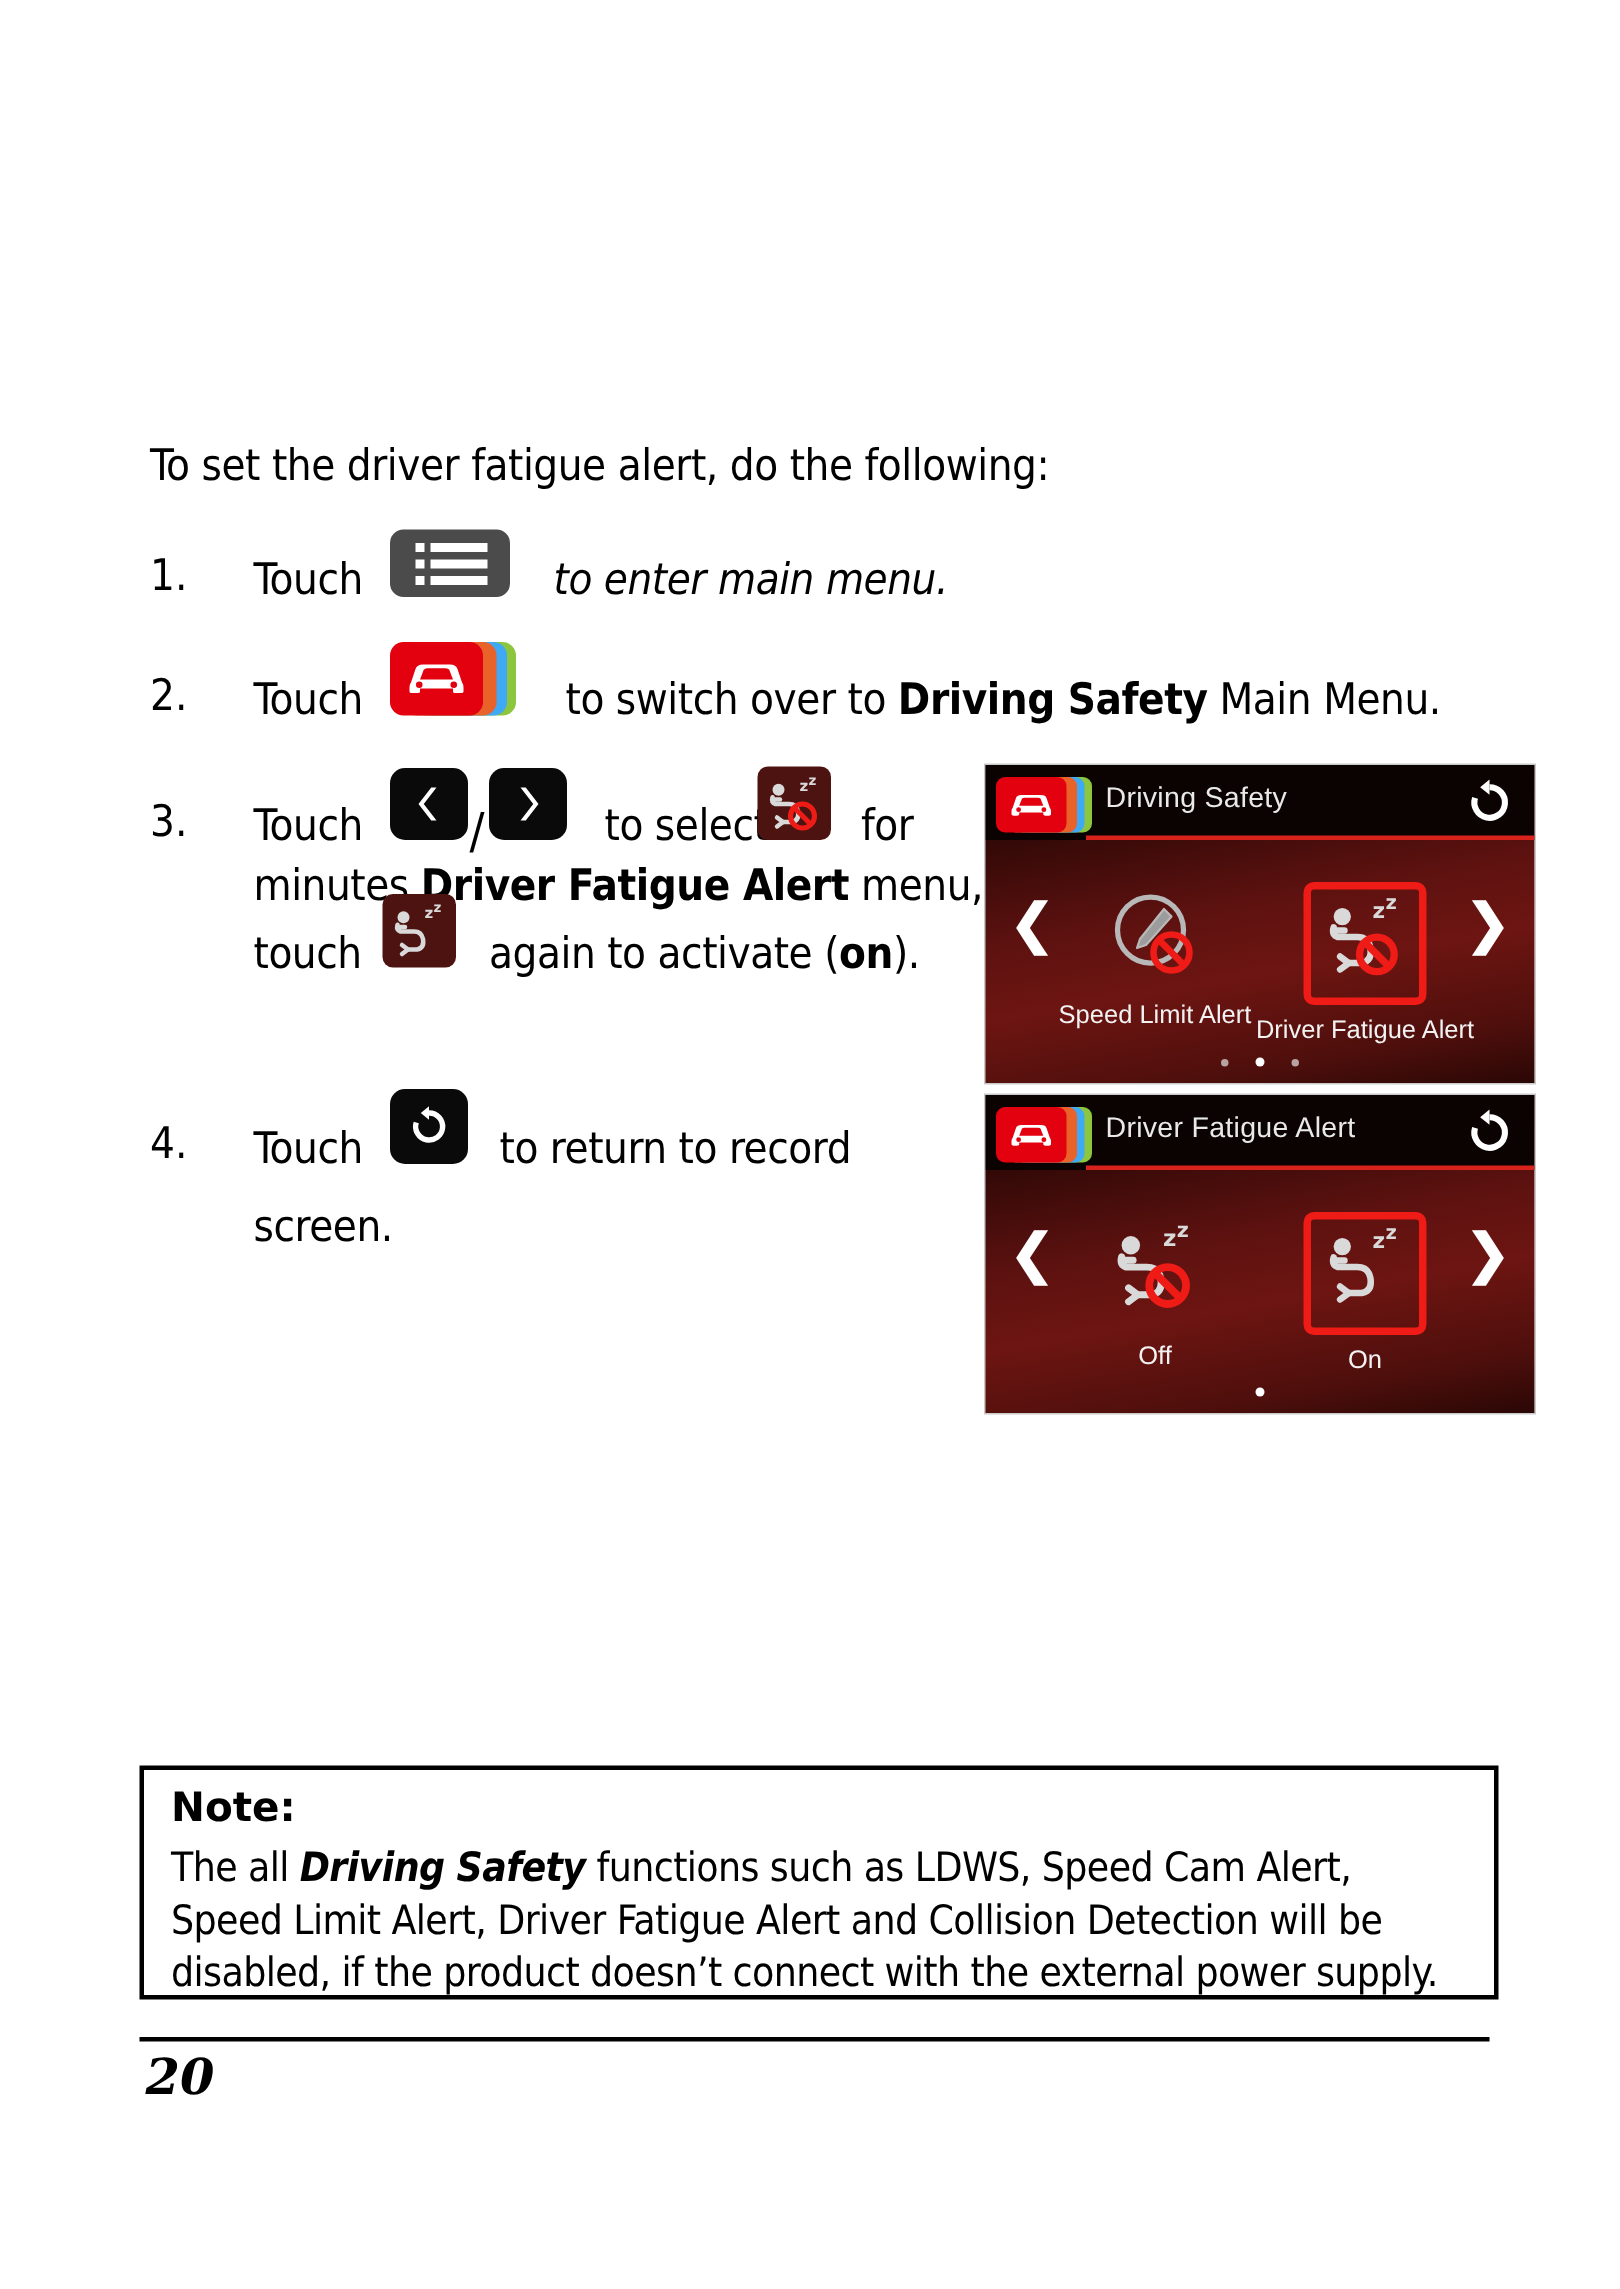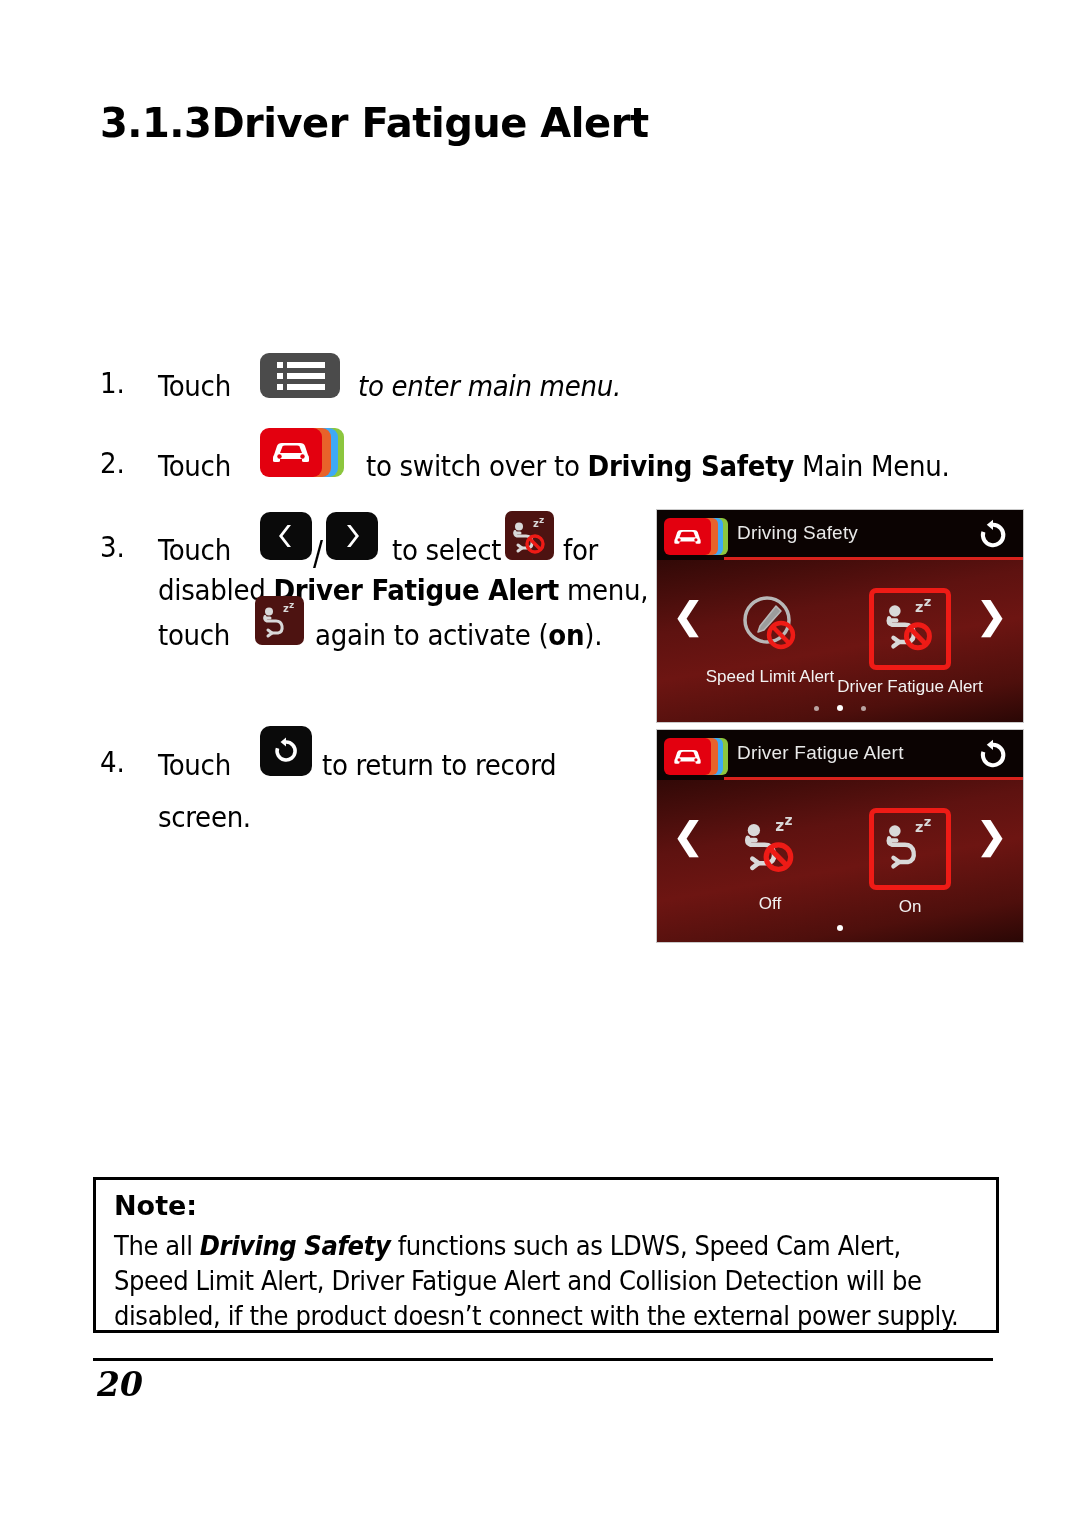--- a/index.html
+++ b/index.html
@@ -28,21 +28,21 @@
     font-size:29px;line-height:40px;
     letter-spacing:-0.3px;
   }
   .para b{font-weight:bold;}
   #p-intro{top:165px;}
   #p-lead{top:290px;}
 
   
   .step{position:absolute;left:100px;}
   .step .no{position:absolute;left:0;top:0;font-size:29px;width:56px;}
-  .step .txt{position:absolute;font-size:29px;line-height:40px;letter-spacing:-0.3px;white-space:nowrap;}
+  .step .txt{position:absolute;font-size:29px;line-height:40px;letter-spacing:-0.3px;white-space:nowrap;margin-left:11px;}
   .step .txt b{font-weight:bold;}
 
   
   .chip{position:absolute;display:inline-block;}
   .chip-menu{
     width:80px;height:45px;border-radius:9px;background:#4b4b4b;
   }
   .chip-menu .rows{position:absolute;left:17px;top:9px;}
   .chip-menu .r{display:flex;align-items:center;margin-bottom:5px;}
   .chip-menu .r .sq{width:6px;height:6px;background:#fff;margin-right:4px;}
@@ -141,25 +141,23 @@
     position:absolute;left:97px;top:1365px;
     font-size:33px;font-weight:bold;font-style:italic;
     font-family:"DejaVu Serif","Liberation Serif",serif;
   }
 </style>
 </head>
 <body>
 
 <div class="page">
 
-  <div class="heading">
-    <span class="num">3.1.3</span><span>Driver Fatigue Alert</span>
-  </div>
-
-
+
+
+  <div class="para" id="p-lead">To set the driver fatigue alert, do the following:</div>
 
   <div class="step" style="top:366px;">
     <span class="no">1.</span>
     <span class="txt" style="left:58px;top:0;">Touch</span>
     <span class="chip chip-menu" style="left:160px;top:-13px;">
       <span class="rows">
         <span class="r">
             <span class="sq"></span>
             <span class="ln"></span>
           </span>
@@ -219,21 +217,21 @@
         <path d="M14 34 L10 31 M14 34 L10 37" stroke="#d9d9d9" stroke-width="3" fill="none" stroke-linecap="round"></path>
         <path d="M7 19 L12 19" stroke="#d9d9d9" stroke-width="3" stroke-linecap="round"></path>
         <text x="25" y="13" font-family="DejaVu Sans, sans-serif" font-size="10" font-weight="bold" fill="#d9d9d9">z</text>
         <text x="31" y="9" font-family="DejaVu Sans, sans-serif" font-size="9" font-weight="bold" fill="#d9d9d9">z</text>
         <circle cx="27" cy="30" r="8" fill="none" stroke="#ee1b16" stroke-width="3.4"></circle>
         <line x1="21.5" y1="24.5" x2="32.5" y2="35.5" stroke="#ee1b16" stroke-width="3.4"></line>
       </svg>
     </span>
     <span class="txt" style="left:463px;top:0;">for</span>
 
-    <span class="txt" style="left:58px;top:40px;"><span>disabled </span><b>Driver Fatigue Alert</b><span> menu,</span></span>
+    <span class="txt" style="left:58px;top:40px;"><span>minutes </span><b>Driver Fatigue Alert</b><span> menu,</span></span>
 
     <span class="txt" style="left:58px;top:85px;">touch</span>
     <span class="chip-fat" style="left:155px;top:66px;">
       <svg width="43" height="43" viewBox="0 0 43 43">
         <circle cx="11" cy="12.5" r="4" fill="#d9d9d9"></circle>
         <path d="M7 17.5 Q6 21 9 22 L18 22 Q23 22 24 27 Q25 33 20 34 L14 34" stroke="#d9d9d9" stroke-width="3" fill="none" stroke-linecap="round"></path>
         <path d="M14 34 L10 31 M14 34 L10 37" stroke="#d9d9d9" stroke-width="3" fill="none" stroke-linecap="round"></path>
         <path d="M7 19 L12 19" stroke="#d9d9d9" stroke-width="3" stroke-linecap="round"></path>
         <text x="25" y="13" font-family="DejaVu Sans, sans-serif" font-size="10" font-weight="bold" fill="#d9d9d9">z</text>
         <text x="31" y="9" font-family="DejaVu Sans, sans-serif" font-size="9" font-weight="bold" fill="#d9d9d9">z</text>

